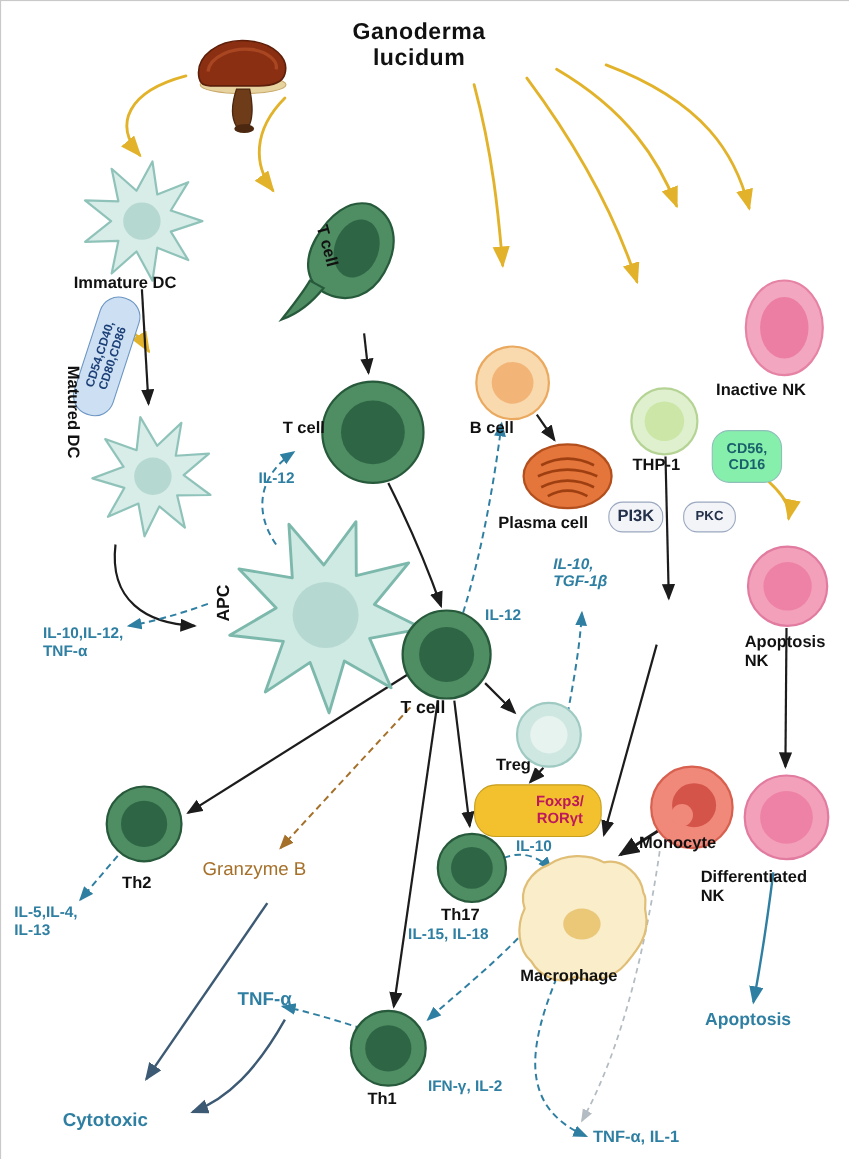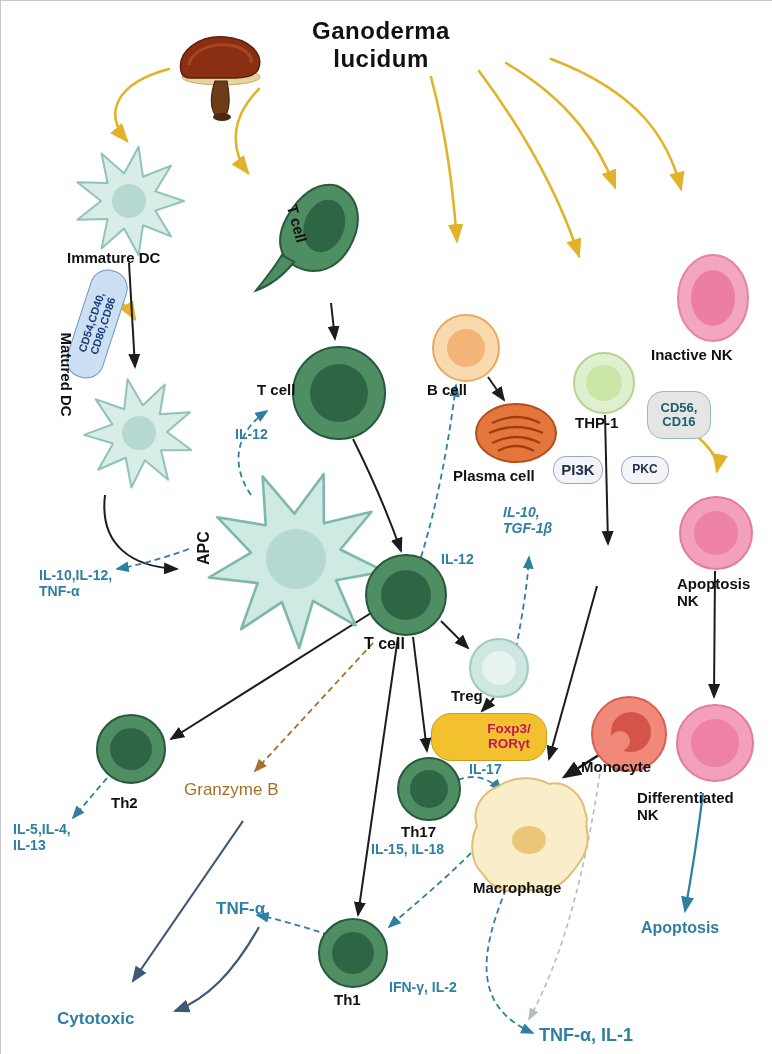--- a/index.html
+++ b/index.html
@@ -5,21 +5,21 @@
   html,body { margin:0; padding:0; background:#e9e9e9; }
   #stage {
     position:relative; width:772px; height:1054px; margin:0 auto;
     background:#ffffff; overflow:hidden;
     border:1px solid #c9c9c9; border-bottom:4px solid #2b6cb8;
     font-family:"Liberation Sans", sans-serif;
   }
   svg.layer { position:absolute; left:0; top:0; }
   .lbl { position:absolute; color:#111; line-height:1.15; }
   .bold { font-weight:bold; font-size:15px; }
-  .big  { font-weight:bold; font-size:24px; text-align:center; letter-spacing:.5px; }
+  .big  { font-weight:bold; font-size:21px; text-align:center; letter-spacing:.5px; }
   .teal { color:#2f7fa2; font-size:14px; font-weight:bold; }
   .teal-big { color:#2f7fa2; font-size:17px; font-weight:bold; }
   .brown { color:#a5702a; font-size:17px; }
   .ital { font-style:italic; }
   .pre { white-space:pre-line; }
   .rot { transform-origin:center center; }
   .pill {
     position:absolute; display:flex; align-items:center; justify-content:center;
     text-align:center; font-weight:bold; line-height:1.1;
   }
@@ -215,21 +215,21 @@
   <div class="lbl teal" style="left:234px; top:425px;">IL-12</div>
 
   <div class="lbl teal pre" style="left:38px; top:566px;">IL-10,IL-12,
 TNF-α</div>
 
   <div class="lbl bold" style="left:426px; top:380px;">B cell</div>
   <div class="lbl bold" style="left:452px; top:466px;">Plasma cell</div>
   <div class="lbl bold" style="left:574px; top:413px;">THP-1</div>
   <div class="lbl bold" style="left:650px; top:345px;">Inactive NK</div>
 
-  <div class="pill pre" style="left:646px; top:390px; width:62px; height:46px; border-radius:16px; background:#e5e5e5; border:1.5px solid #8fbfb9; color:#19606b; font-size:13px;">CD56,
+  <div class="pill pre" style="left:646px; top:390px; width:62px; height:46px; border-radius:16px; background:#86efac; border:1.5px solid #8fbfb9; color:#19606b; font-size:13px;">CD56,
 CD16</div>
 
   <div class="pill" style="left:552px; top:455px; width:48px; height:26px; border-radius:13px; background:#f2f4f8; border:1.5px solid #9aa8c0; color:#23304a; font-size:15px;">PI3K</div>
   <div class="pill" style="left:620px; top:455px; width:46px; height:26px; border-radius:13px; background:#f2f4f8; border:1.5px solid #9aa8c0; color:#23304a; font-size:12px;">PKC</div>
 
 
   <div class="lbl bold pre" style="left:676px; top:574px;">Apoptosis
 NK</div>
 
   <div class="lbl teal ital pre" style="left:502px; top:503px;">IL-10,
@@ -246,27 +246,27 @@
   <div class="lbl bold pre" style="left:636px; top:788px;">Differentiated
 NK</div>
 
   <div class="lbl bold" style="left:110px; top:793px;">Th2</div>
   <div class="lbl teal pre" style="left:12px; top:820px;">IL-5,IL-4,
 IL-13</div>
 
   <div class="lbl brown" style="left:183px; top:779px;">Granzyme B</div>
 
   <div class="lbl bold" style="left:400px; top:822px;">Th17</div>
-  <div class="lbl teal" style="left:468px; top:760px;">IL-17</div>
+  <div class="lbl teal" style="left:468px; top:760px;">IL-10</div>
   <div class="lbl teal" style="left:370px; top:840px;">IL-15, IL-18</div>
 
   <div class="lbl bold" style="left:472px; top:878px;">Macrophage</div>
 
   <div class="lbl teal-big" style="left:215px; top:898px;">TNF-α</div>
 
   <div class="lbl bold" style="left:333px; top:990px;">Th1</div>
   <div class="lbl teal" style="left:388px; top:978px;">IFN-γ, IL-2</div>
 
   <div class="lbl teal-big" style="left:56px; top:1008px;">Cytotoxic</div>
   <div class="lbl teal-big" style="left:640px; top:918px; font-size:16px;">Apoptosis</div>
-  <div class="lbl teal" style="left:538px; top:1024px; font-size:18px;">TNF-α, IL-1</div>
+  <div class="lbl teal" style="left:538px; top:1024px; font-size:15px;">TNF-α, IL-1</div>
 
 </div>
 
 </body></html>

